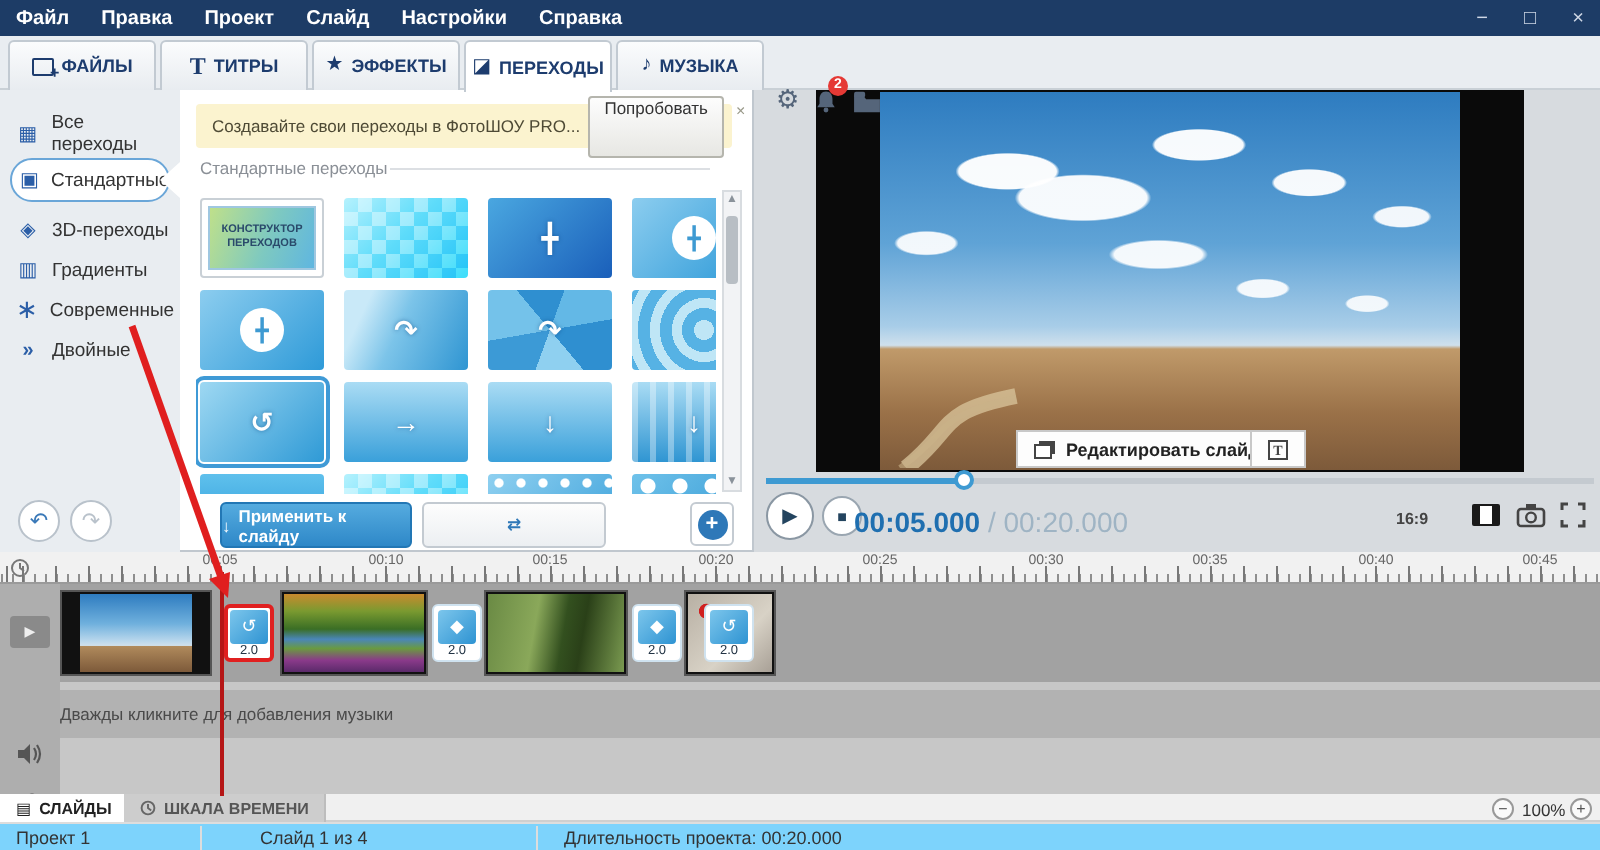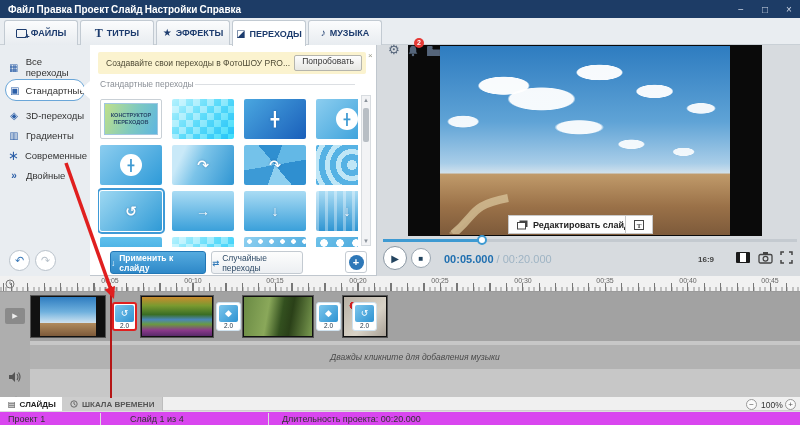--- a/index.html
+++ b/index.html
@@ -1,21 +1,21 @@
 <!DOCTYPE html>
 <html><head>
 <meta charset="utf-8">
 <style>
   * { margin:0; padding:0; box-sizing:border-box; }
   html,body { width:800px; height:425px; overflow:hidden; }
   body { font-family:"Liberation Sans","DejaVu Sans",sans-serif; background:#d7dbdf; position:relative; }
   .abs { position:absolute; }
 
   
-  #titlebar { position:absolute; left:0; top:0; width:800px; height:18px; background:#1d3c66; display:flex; align-items:center; padding-left:8px; gap:2px; z-index:20; }
+  #titlebar { position:absolute; left:0; top:0; width:800px; height:18px; background:#1d3c66; display:flex; align-items:center; padding-left:8px; gap:16px; z-index:20; }
   #titlebar .menu-item { color:#fff; font-size:10px; font-weight:bold; cursor:default; }
   #win-controls { position:absolute; right:4px; top:0; height:18px; display:flex; gap:10px; align-items:center; }
   #win-controls span { color:#cfd8e6; font-size:10px; width:14px; text-align:center; }
 
   
   #tabbar { position:absolute; left:0; top:18px; width:800px; height:27px; background:#e9edf1; border-bottom:1px solid #c9d0d6; z-index:10; }
   .tab { position:absolute; top:2px; height:25px; width:74px; background:linear-gradient(#fbfcfd,#e8ecf0); border:1px solid #c2cad2; border-bottom:none; border-radius:3px 3px 0 0; display:flex; align-items:center; justify-content:center; gap:4px; color:#1d3c6e; font-size:9px; font-weight:bold; }
   .tab.active { background:#fff; height:26px; z-index:11; }
   .tab .tico { font-size:10px; line-height:1; }
   .hicon { position:absolute; top:24px; font-size:13px; color:#55657a; }
@@ -26,21 +26,21 @@
   #left-panel { position:absolute; left:0; top:45px; width:377px; height:231px; background:#fff; border-right:1px solid #c0c7ce; border-bottom:1px solid #c0c7ce; z-index:5; }
   #side { position:absolute; left:0; top:0; width:90px; height:231px; background:#e9edf1; }
   .side-item { position:absolute; left:8px; width:78px; height:18px; display:flex; align-items:center; gap:6px; font-size:9.5px; color:#333; }
   .side-item .sico { color:#2b5ea7; font-size:10px; width:12px; text-align:center; }
   .side-item.selected { left:5px; width:80px; height:22px; background:#fff; border:1px solid #6aa6d8; border-radius:11px; padding-left:4px; }
   #side-tail { position:absolute; left:80px; top:84px; width:0; height:0; border-top:9px solid transparent; border-bottom:9px solid transparent; border-right:10px solid #fff; }
 
   
   #promo { position:absolute; left:98px; top:7px; width:268px; height:22px; background:#fbf3cf; border-radius:2px; display:flex; align-items:center; padding:0 4px 0 8px; }
   #promo .ptext { font-size:8.5px; color:#4e4a35; flex:1; }
-  #promo .try { height:16px; padding:0 7px; background:linear-gradient(#fdfdfd,#e7e7e3); border:1px solid #b5b5ad; border-radius:2px; font-size:8.5px; color:#333; }
+  #promo .try { height:31px; padding:0 7px; background:linear-gradient(#fdfdfd,#e7e7e3); border:1px solid #b5b5ad; border-radius:2px; font-size:8.5px; color:#333; }
   #promo-close { position:absolute; left:368px; top:6px; font-size:8px; color:#9a9a8a; }
   #section-head { position:absolute; left:100px; top:34px; font-size:8.5px; color:#8a8f96; }
   #section-line { position:absolute; left:195px; top:39px; width:160px; height:1px; background:#dcdfe3; }
 
   
   #grid { position:absolute; left:98px; top:49px; width:260px; height:153px; overflow:hidden; }
   .tile { position:absolute; width:62px; height:40px; border-radius:2px; display:flex; align-items:center; justify-content:center; color:#fff; }
   .tile .g { font-size:14px; font-weight:bold; text-shadow:0 0 2px rgba(0,60,120,.5); }
   .t-constructor { background:#fff; border:1px solid #c9d0d6; padding:3px; }
   .t-constructor .inner { width:100%; height:100%; background:linear-gradient(110deg,#bfe08a,#7ec9c0 55%,#5fb6e0); display:flex; align-items:center; justify-content:center; text-align:center; font-size:5.5px; font-weight:bold; color:#2a4a6b; line-height:1.3; border:1px solid #9fc7e0; }
@@ -89,56 +89,56 @@
   }
   #road { position:absolute; left:8px; top:128px; width:90px; height:60px; }
   .edit-btn { position:absolute; top:169px; height:19px; padding:0 8px; background:#fdfdfd; border:1px solid #c8c8c8; font-size:9px; font-weight:bold; color:#222; display:flex; align-items:center; gap:5px; }
   
   #seekbar { position:absolute; left:5px; top:194px; width:414px; height:3px; background:#c4cad0; }
   #seek-fill { position:absolute; left:5px; top:194px; width:98px; height:3px; background:#3e9ad2; }
   #seek-handle { position:absolute; left:99px; top:190px; width:10px; height:10px; background:#fff; border:2px solid #3e9ad2; border-radius:50%; }
   
   #play-btn { position:absolute; left:5px; top:201px; width:24px; height:24px; border:1px solid #8a97a3; border-radius:50%; background:#fff; color:#23445f; font-size:10px; display:flex; align-items:center; justify-content:center; }
   #stop-btn { position:absolute; left:33px; top:203px; width:20px; height:20px; border:1px solid #9aa6b1; border-radius:50%; background:#fff; color:#23445f; font-size:8px; display:flex; align-items:center; justify-content:center; }
-  #time-display { position:absolute; left:66px; top:208px; font-size:11px; font-weight:bold; color:#1f6fb0; }
+  #time-display { position:absolute; left:49px; top:208px; font-size:14px; font-weight:bold; color:#1f6fb0; }
   #time-display .total { color:#9fb4c4; font-weight:normal; }
   #aspect { position:absolute; left:320px; top:210px; font-size:8px; font-weight:bold; color:#444; }
   #lb-icon { position:absolute; left:358px; top:207px; width:14px; height:11px; background:#1a1a1a; border-radius:1px; }
   #lb-icon::after { content:""; position:absolute; left:4px; top:1px; width:6px; height:9px; background:#fff; }
   .svg-ic { position:absolute; }
 
   
   #timeline { position:absolute; left:0; top:276px; width:800px; height:121px; background:#c7c7c7; }
   #ruler { position:absolute; left:0; top:0; width:800px; height:16px; background:#f1f1f1; border-bottom:1px solid #9a9a9a; }
   .ruler-label { position:absolute; top:1px; width:40px; margin-left:-20px; text-align:center; font-size:7px; color:#666; }
   #ticks-minor { position:absolute; left:0; bottom:0; width:800px; height:4px; background:repeating-linear-gradient(90deg,#8e8e8e 0 1px,transparent 1px 5.5px); background-position-x:0.5px; }
   #ticks-major { position:absolute; left:0; bottom:0; width:800px; height:8px; background:repeating-linear-gradient(90deg,#777 0 1px,transparent 1px 16.5px); background-position-x:11px; }
   #rail { position:absolute; left:0; top:16px; width:30px; height:105px; background:#aeaeae; }
   .rail-btn { position:absolute; left:5px; width:20px; height:16px; background:#8a8a8a; border-radius:2px; color:#eee; font-size:7px; display:flex; align-items:center; justify-content:center; }
   .track { position:absolute; left:30px; width:770px; }
   #track-slides { top:16px; height:49px; background:#a2a2a2; }
   #track-music { top:69px; height:24px; background:#b2b2b2; }
   #track-mic { top:97px; height:24px; background:#bcbcbc; }
-  .track-hint { position:absolute; width:100%; text-align:center; font-size:8.5px; color:#4a4a4a; top:50%; transform:translateY(-50%);font-style:italic; }
+  .track-hint { position:absolute; width:100%; text-align:left; font-size:8.5px; color:#4a4a4a; top:50%; transform:translateY(-50%); }
   .slide-thumb { position:absolute; top:3px; height:43px; background:#111; border:1px solid #555; }
   .thumb-img { position:absolute; top:1px; bottom:1px; }
   .tr-badge { position:absolute; top:10px; width:25px; height:29px; background:#fff; border:1px solid #cfe2ef; border-radius:3px; padding:2px; z-index:6; }
   .tr-badge .bi { width:100%; height:17px; background:linear-gradient(135deg,#7cc6ec,#2e93d2); border-radius:2px; color:#fff; font-size:9px; text-align:center; line-height:17px; }
   .tr-badge .bd { font-size:6.5px; color:#234; text-align:center; line-height:8px; }
   .tr-badge.hl { border:2px solid #e02020; padding:1px; }
   #drop-hint { position:absolute; left:365px; top:20px; width:110px; text-align:center; font-size:8.5px; color:#4a4a4a; line-height:14px; }
 
   
   #bottom-tabs { position:absolute; left:0; top:397px; width:800px; height:14px; background:#f0f0f0; border-bottom:1px solid #cfcfcf; }
   .btab { position:absolute; top:0; height:14px; display:flex; align-items:center; gap:4px; padding:0 8px; font-size:8px; font-weight:bold; }
   #btab-slides { left:0; background:#fff; border-right:1px solid #c9c9c9; color:#222; }
   #btab-scale { left:62px; background:#cdcdcd; color:#555; border-right:1px solid #bdbdbd; }
   .zoom-btn { position:absolute; top:399px; width:11px; height:11px; border:1px solid #999; border-radius:50%; background:#fafafa; color:#555; font-size:8px; line-height:9px; text-align:center; }
   #zoom-level { position:absolute; left:761px; top:400px; font-size:8.5px; color:#333; }
-  #statusbar { position:absolute; left:0; top:411px; width:800px; height:14px; background:#d946ef; border-top:1px solid #ddd; font-size:9px; color:#333; }
+  #statusbar { position:absolute; left:0; top:411px; width:800px; height:14px; background:#7dd3fc; border-top:1px solid #ddd; font-size:9px; color:#333; }
   #statusbar .sep { position:absolute; top:1px; width:1px; height:12px; background:#ddd; }
 
   
   #annot { position:absolute; left:0; top:0; width:800px; height:425px; pointer-events:none; z-index:50; }
 </style>
 </head>
 <body>
 
 <div id="titlebar">
   <span class="menu-item">Файл</span>
@@ -280,21 +280,20 @@
     </div>
   <div class="circle-btn" style="left:35px;top:205px" id="redo-btn">
       <span>↷</span>
     </div>
   <div id="apply-btn">
     <span>↓</span>
     <span>Применить к слайду</span>
   </div>
   <div id="random-btn">
     <span style="color:#2e78b8;font-weight:bold">⇄</span>
-    <span>Случайные переходы</span>
   </div>
   <div id="plus-btn">
       <span class="pc">+</span>
     </div>
 </div>
 
 <div id="preview-zone">
   <div id="video-frame">
     <div id="photo">
       <svg id="road" viewBox="0 0 90 60">

